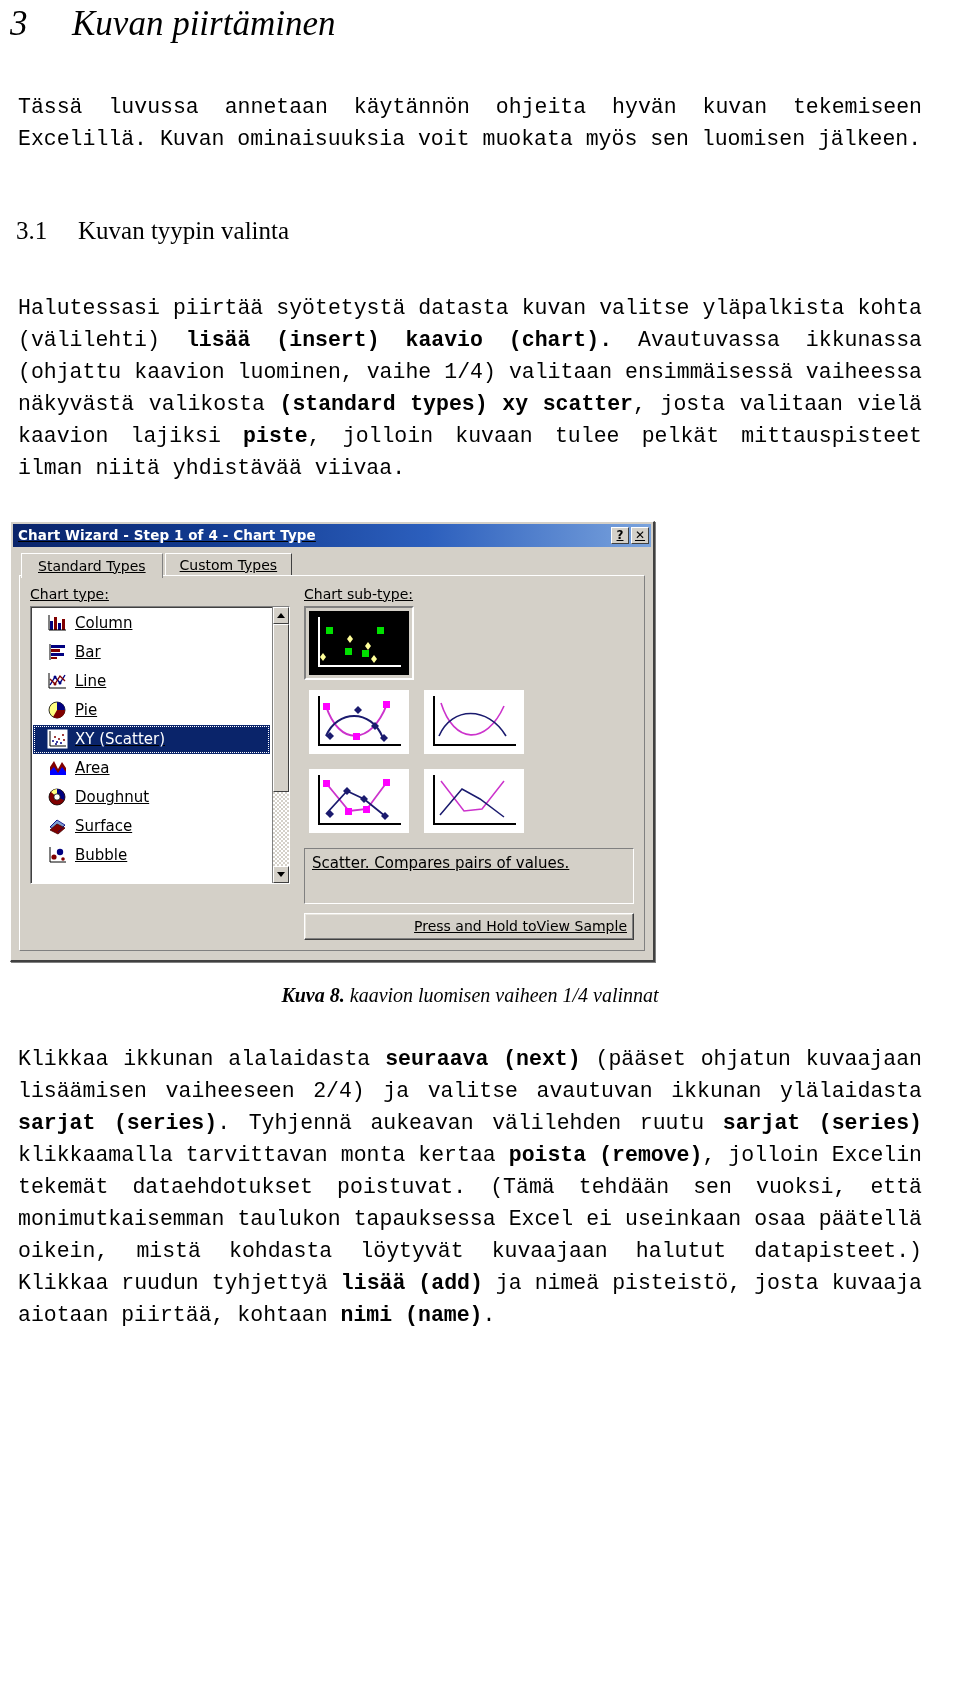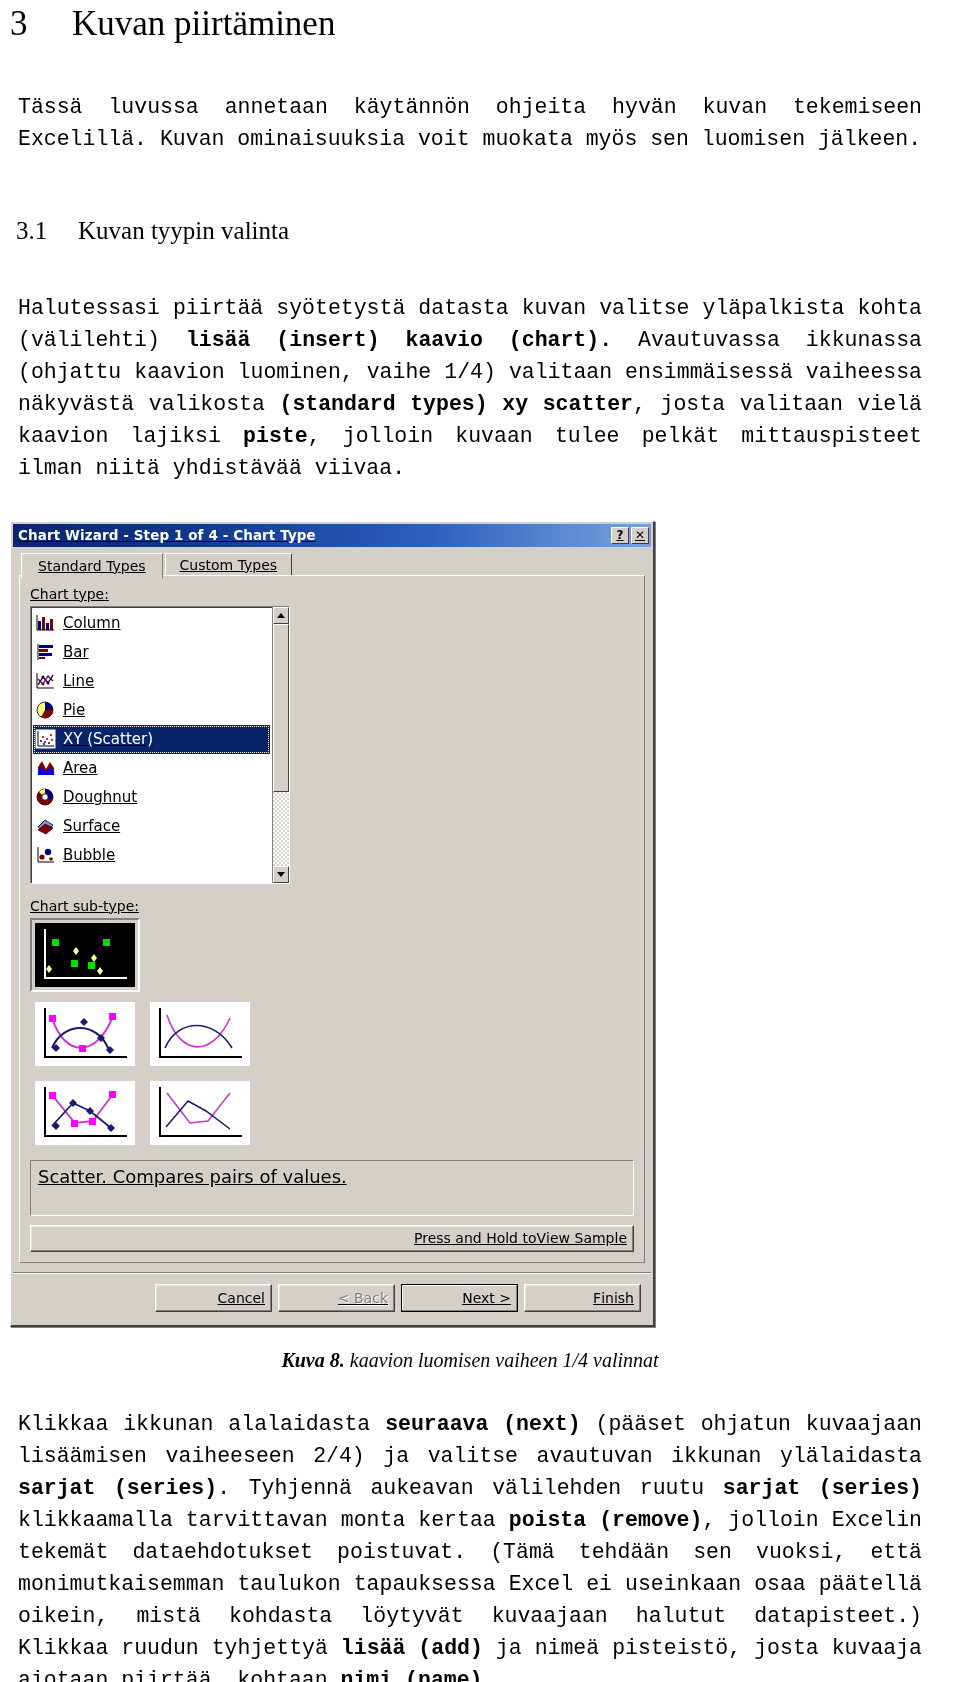--- a/index.html
+++ b/index.html
@@ -32,20 +32,21 @@
 
   
   h1.chapter-title {
     font-family: "Liberation Serif", "DejaVu Serif", serif;
     font-size: 35px;
     font-weight: normal;
     margin: 0;
     padding: 6px 0 0 0;
     line-height: 1.05;
     letter-spacing: 0px;
+    font-style: italic;
   }
   h1.chapter-title .num {
     display: inline-block;
     width: 62px;
   }
   h2.section-title {
     font-family: "Liberation Serif", "DejaVu Serif", serif;
     font-size: 25px;
     font-weight: normal;
     margin: 6px;
@@ -200,21 +201,20 @@
     background: #d4d0c8;
     padding: 10px 10px 10px 10px;
     box-sizing: border-box;
     position: relative;
     top: -1px;
   }
 
   .panel-cols {
     display: flex;
     gap: 14px;
-    flex-direction: column;
   }
   .col-left { width: 260px; }
   .col-right { flex: 1; }
 
   .field-label {
     font-size: 14px;
     color: #000;
     margin-bottom: 4px;
     font-family: "DejaVu Sans", "Liberation Sans", sans-serif;
     white-space: nowrap;
@@ -235,21 +235,21 @@
   }
   .listbox {
     flex: 1;
     overflow: hidden;
     padding: 2px 0 0 2px;
   }
   .list-item {
     display: flex;
     align-items: center;
     height: 29px;
-    padding-left: 2px;
+    padding-left: 14px;
     font-size: 15px;
     color: #000;
     font-family: "DejaVu Sans", "Liberation Sans", sans-serif;
     box-sizing: border-box;
   }
   .list-item.selected {
     background: #0a246a;
     color: #ffffff;
     outline: 1px dotted #ffffff;
     outline-offset: -2px;
@@ -341,21 +341,21 @@
   .subtype-cell svg { display: block; }
 
   .description-box {
     border-top: 1px solid #808080;
     border-left: 1px solid #808080;
     border-right: 1px solid #ffffff;
     border-bottom: 1px solid #ffffff;
     background: #d4d0c8;
     height: 56px;
     padding: 5px 7px;
-    font-size: 18px;
+    font-size: 15px;
     color: #000;
     box-sizing: border-box;
     font-family: "DejaVu Sans", "Liberation Sans", sans-serif;
   }
 
   .btn {
     background: #d4d0c8;
     border-top: 1px solid #ffffff;
     border-left: 1px solid #ffffff;
     border-right: 1px solid #404040;
@@ -638,26 +638,20 @@
               </div>
 
               <div class="description-box">Scatter. Compares pairs of values.</div>
 
               <div class="btn btn-sample">Press and Hold to <u>V</u>iew Sample</div>
             </div>
 
           </div>
         </div>
 
-        <div class="dialog-footer">
-          <div class="btn">Cancel</div>
-          <div class="btn disabled">&lt; Back</div>
-          <div class="btn default"><u>N</u>ext &gt;</div>
-          <div class="btn"><u>F</u>inish</div>
-        </div>
 
       </div>
     </div>
 
     <div class="spacer-22"></div>
 
     <p class="caption"><span class="cap-lead">Kuva 8.</span><span> kaavion luomisen vaiheen 1/4  valinnat</span></p>
 
     <div class="spacer-28"></div>
 

